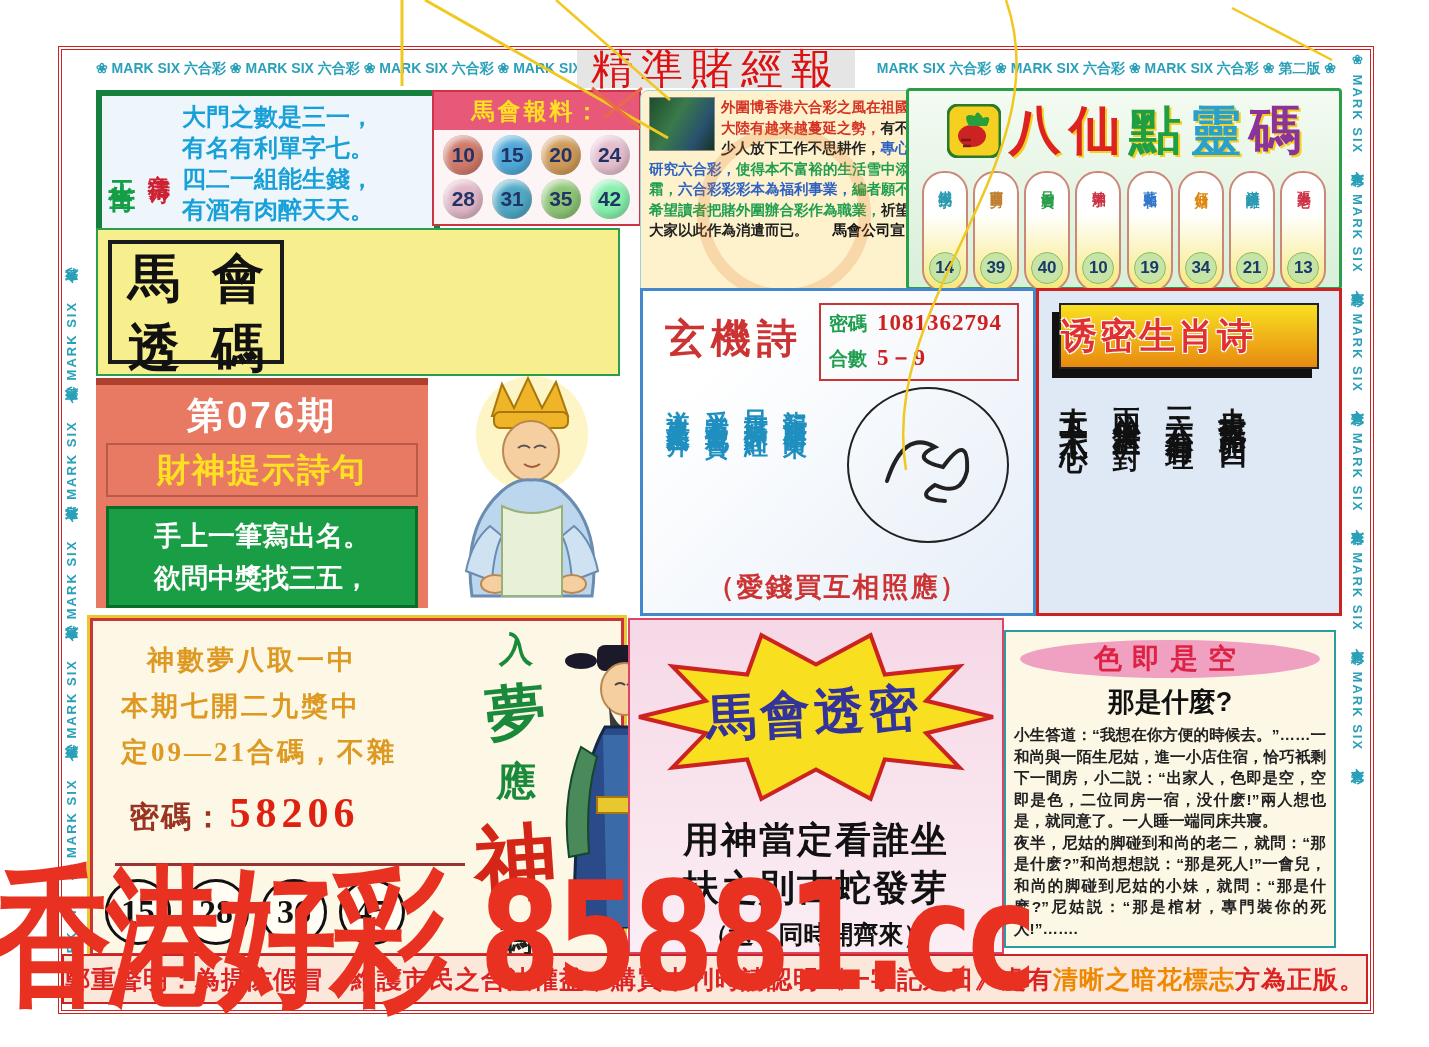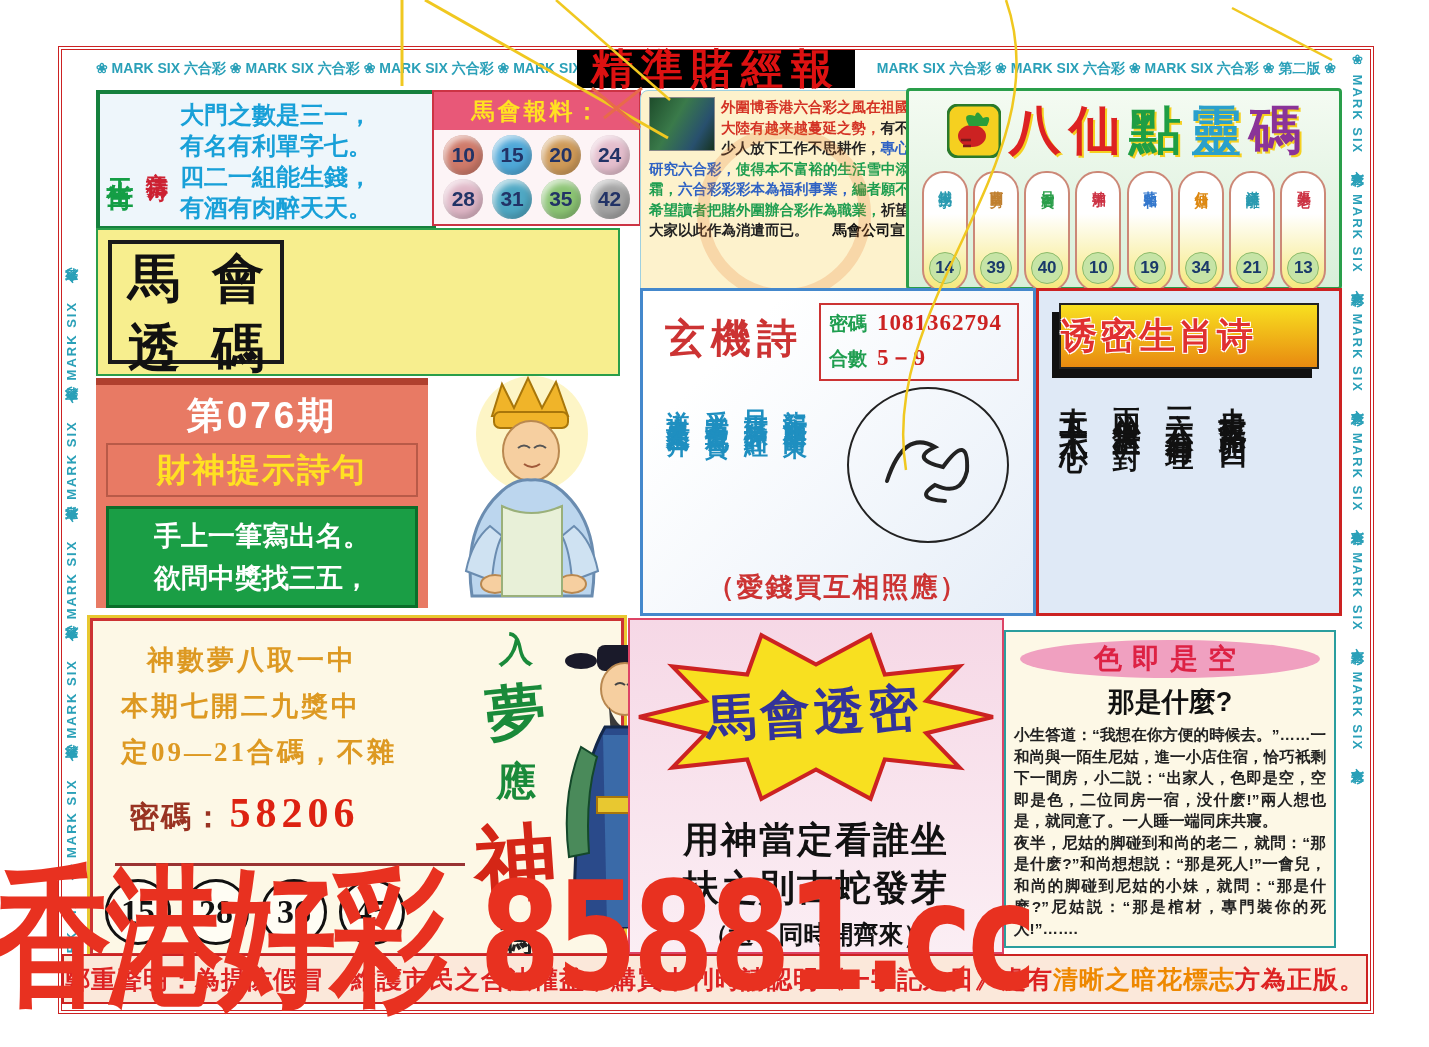--- a/index.html
+++ b/index.html
@@ -10,41 +10,41 @@
   #frame{left:58px;top:46px;width:1308px;height:960px;border:4px double #cc2222;z-index:1;}
   
   .rail{width:24px;top:52px;height:948px;color:#2aa0b8;font-weight:bold;font-size:13px;
         letter-spacing:2px;writing-mode:vertical-rl;text-orientation:mixed;overflow:hidden;z-index:2;}
   #rail-left{left:63px;transform:rotate(180deg);}
   #rail-right{left:1342px;}
   
   #header{left:96px;top:50px;width:1240px;height:38px;display:flex;align-items:center;z-index:3;}
   .brand{color:#2aa0b8;font-weight:bold;font-size:14px;white-space:nowrap;overflow:hidden;}
   #brand-left{flex:1;}
-  #page-title{font-family:"Liberation Serif",serif;font-size:42px;font-weight:700;color:#dd1111;
-              letter-spacing:8px;line-height:38px;padding:0 14px;background:#000000;}
+  #page-title{font-family:"Liberation Serif",serif;font-size:42px;font-weight:400;color:#dd1111;
+              letter-spacing:8px;line-height:38px;padding:0 14px;background:#e5e5e5;}
   #brand-right{flex:1;text-align:right;}
   
-  #zodiac{left:96px;top:90px;width:332px;height:132px;border:4px solid #15803d;background:#eef6fb;
+  #zodiac{left:96px;top:90px;width:332px;height:132px;border:6px solid #15803d;background:#eef6fb;
           display:flex;z-index:3;}
   .vlab{writing-mode:vertical-rl;font-weight:900;text-align:center;margin:4px 2px;}
   #zodiac-label{color:#149e45;font-size:27px;letter-spacing:2px;}
   #zodiac-sub{color:#cc2233;font-size:22px;letter-spacing:4px;}
   #zodiac-poem{flex:1;color:#18a0d8;font-weight:900;font-size:24px;line-height:31px;padding:5px 6px;}
   
   #baoliao{left:432px;top:90px;width:205px;height:132px;border:2px solid #cc3344;background:#fdf4f6;z-index:3;}
   #baoliao-title{height:38px;background:#e85878;color:#ffe122;font-weight:900;font-size:23px;
                  letter-spacing:3px;display:flex;align-items:center;justify-content:center;}
   #balls{display:grid;grid-template-columns:repeat(4,1fr);gap:4px 2px;padding:5px 6px;}
   .ball{width:40px;height:40px;border-radius:50%;margin:auto;display:flex;align-items:center;
         justify-content:center;color:#223366;font-weight:900;font-size:21px;box-shadow:inset -3px -4px 6px rgba(0,0,0,.18), inset 3px 4px 6px rgba(255,255,255,.7);}
   .ball:nth-child(1){background:#cf7a6a;}.ball:nth-child(2){background:#4fa8d8;}
   .ball:nth-child(3){background:#cf9a58;}.ball:nth-child(4){background:#e4becd;}
   .ball:nth-child(5){background:#dfb6c6;}.ball:nth-child(6){background:#4fa8c4;}
-  .ball:nth-child(7){background:#8cc474;}.ball:nth-child(8){background:#a3a3a3;}
+  .ball:nth-child(7){background:#8cc474;}.ball:nth-child(8){background:#86efac;}
   
   #note{left:640px;top:90px;width:262px;height:194px;background:#fdf2cc;border:1px solid #9ed0e0;
         border-radius:8px;padding:6px 8px;font-size:14.5px;font-weight:900;line-height:20.5px;z-index:3;}
   #note-photo{float:left;width:64px;height:52px;margin:0 6px 2px 0;border:1px solid #888;
               background:linear-gradient(120deg,#1e4d2b,#3a7a4a 40%,#28506e 75%,#16331f);}
   #note-ring{position:absolute;left:56px;top:36px;width:150px;height:150px;border:12px solid rgba(232,120,40,.22);
              border-radius:50%;pointer-events:none;}
   .c-red{color:#d43325;}.c-blue{color:#2f62c4;}.c-green{color:#1f9e50;}.c-black{color:#222;}
   #note-sign{color:#111;margin-left:24px;}
   

